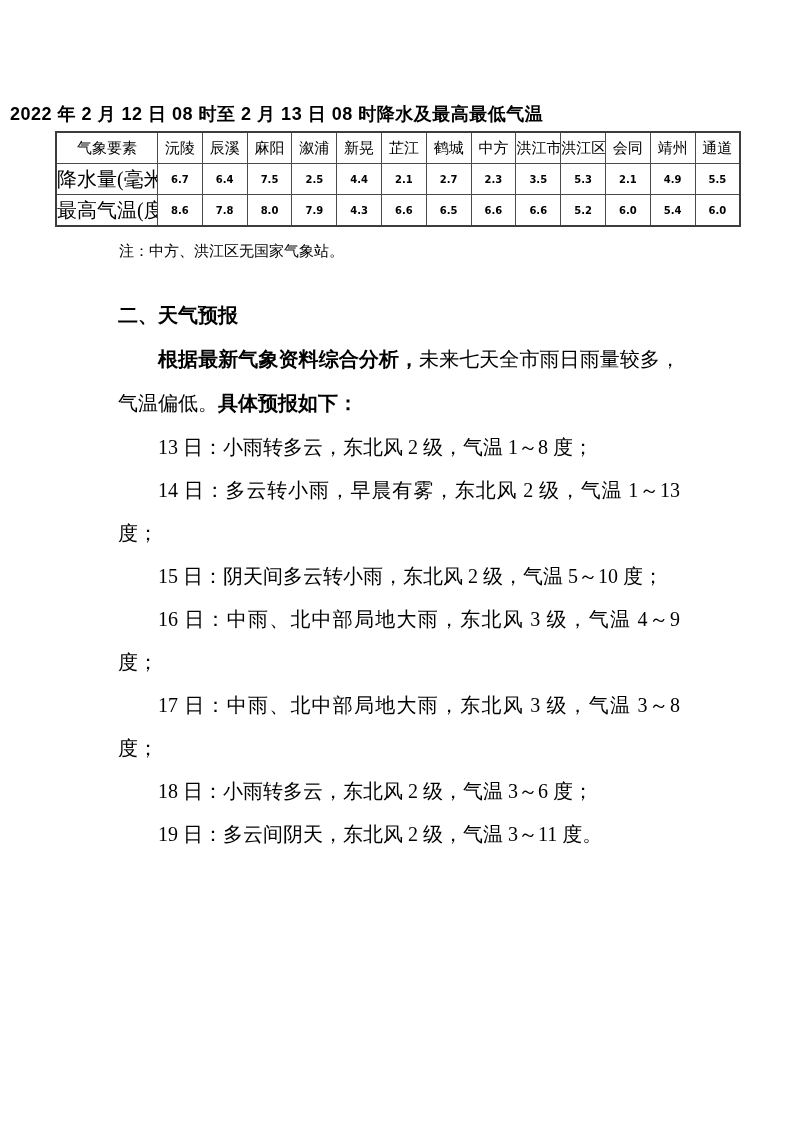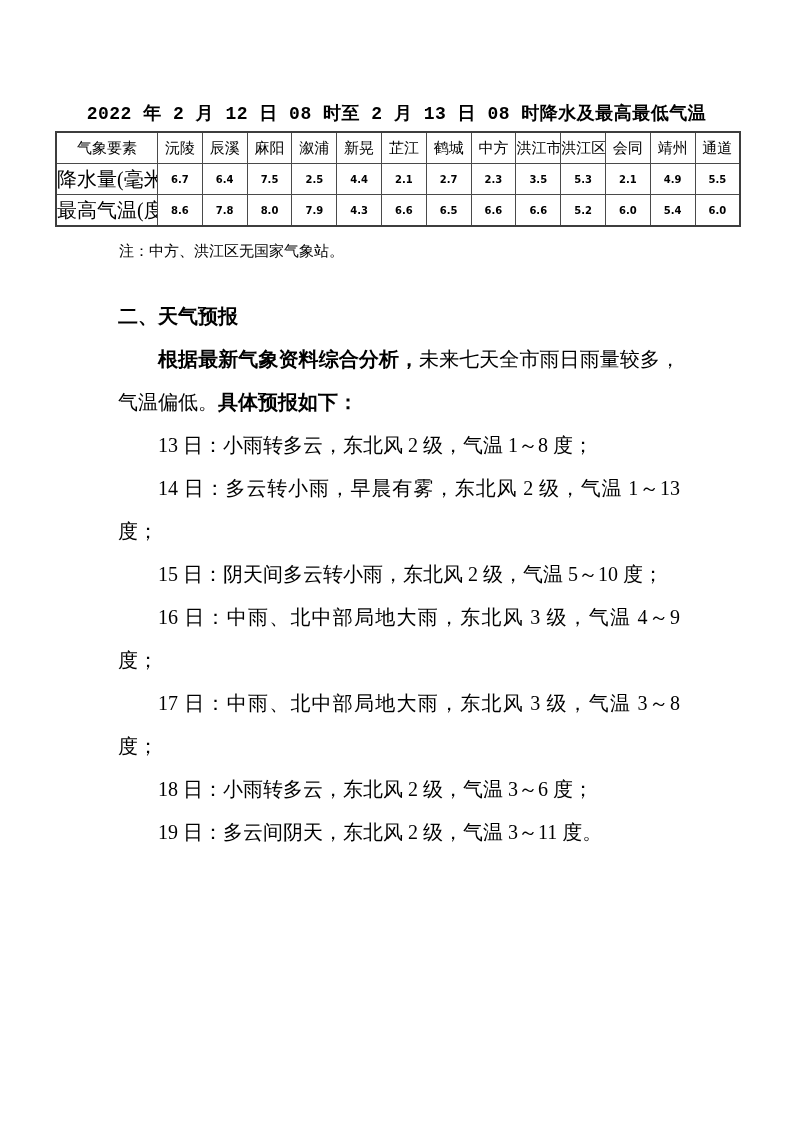--- a/index.html
+++ b/index.html
@@ -2,22 +2,22 @@
 <html><head>
 <meta charset="utf-8">
 <style>
   html, body { margin: 0; padding: 0; background: #ffffff; }
   .page {
     width: 793px; height: 1122px; background: #ffffff; color: #000;
     position: relative; overflow: hidden; margin: 0 auto;
     font-family: "Liberation Serif", "DejaVu Serif", serif;
   }
   .doc-title {
-    margin: 102px 10px 0 10px; text-align: center;
-    font-family: Liberation Mono, monospace;
+    margin: 102px 10px 0 10px; text-align: left;
+    font-family: Liberation Sans, sans-serif;
     font-weight: bold; font-size: 18px; line-height: 24px;
     letter-spacing: 0.5px;
   }
   table.weather {
     border-collapse: collapse; table-layout: fixed;
     width: 686px; margin: 5px 0 0 55px;
     border: 2px solid #3d3d3d;
   }
   .weather th, .weather td {
     border: 1px solid #4a4a4a; height: 30px; padding: 0;
@@ -31,21 +31,21 @@
     font-size: 10px;
     font-weight: bold;
   }
   .weather .col-label { width: 100px; margin-left: 41px; }
   .note { margin: 14px 55px 9px 119px; font-size: 15px; line-height: 21px; }
   .content {
     margin: 33px 113px 0 118px;
     font-size: 20px; line-height: 43px; text-align: justify;
   }
   .heading, .hei {
-    font-family: Liberation Sans, sans-serif;
+    font-family: Liberation Mono, monospace;
     font-weight: bold;
   }
   .heading { font-size: 20px; }
   .content p { margin: 0; padding: 0; }
   .indent { text-indent: 40px; }
 </style>
 </head>
 <body>
 
 <div class="page">

